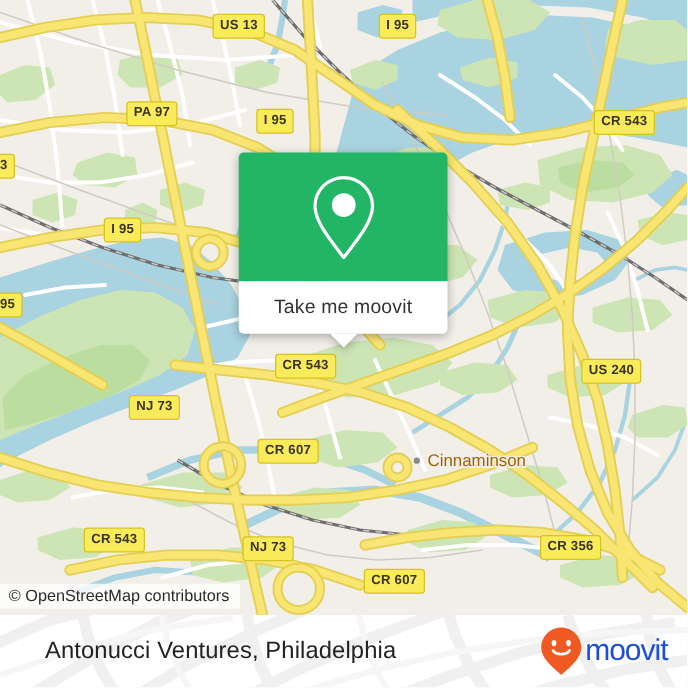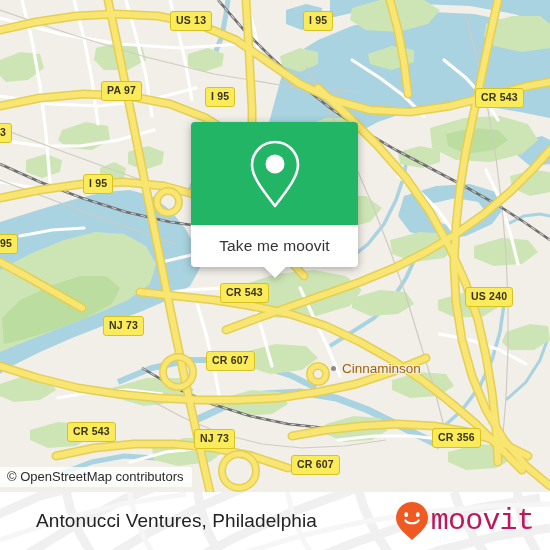--- a/index.html
+++ b/index.html
@@ -90,22 +90,22 @@
   .footer-title{
     position:absolute;left:22px;top:50%;transform:translateY(-50%);
     font-size:19px;color:#222;white-space:nowrap;letter-spacing:.1px;margin-left:14px;
   }
   .brand{
     position:absolute;right:16px;top:50%;transform:translateY(-50%);
     display:flex;align-items:center;gap:2px;
   }
   .brand-mark{display:block;}
   .brand-word{
-    font-size:30px;color:#be185d;letter-spacing:-.8px;
-    font-family:Liberation Mono, monospace;
+    font-size:24px;color:#1d4ed8;letter-spacing:-.8px;
+    font-family:Liberation Sans, sans-serif;
     font-weight:normal;line-height:1;
   }
 </style>
 </head>
 <body>
 
 <div id="app">
 
   <div class="map-wrap">
     <svg class="map-svg" viewBox="0 0 550 492" xmlns="http://www.w3.org/2000/svg">

